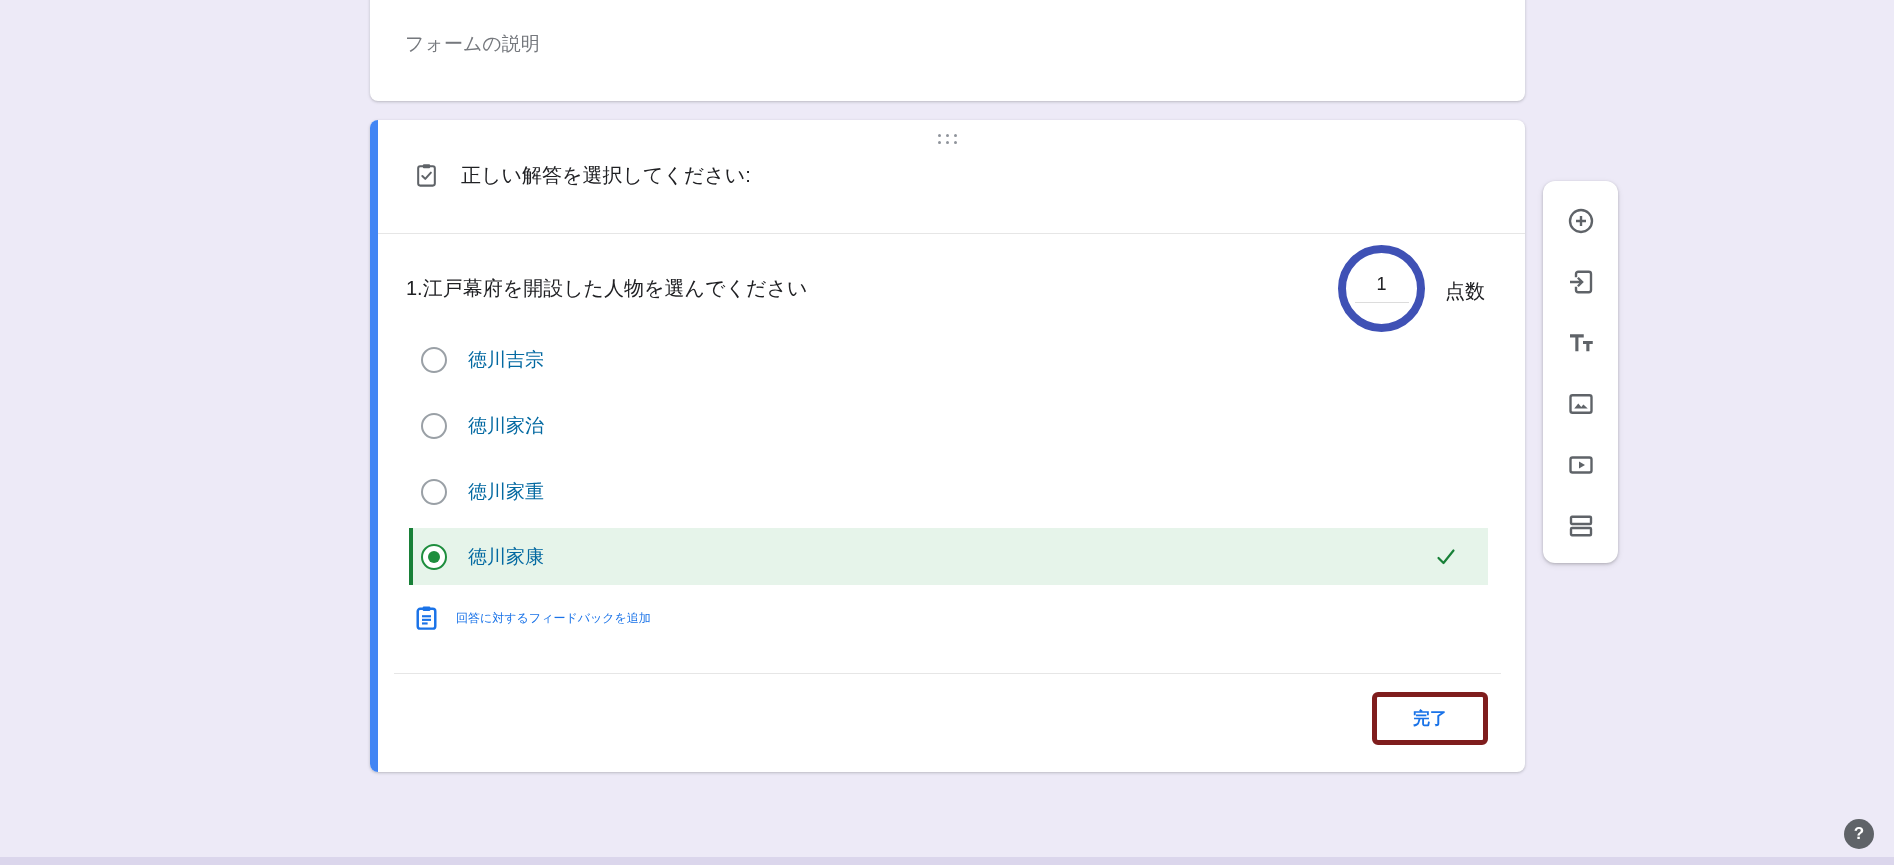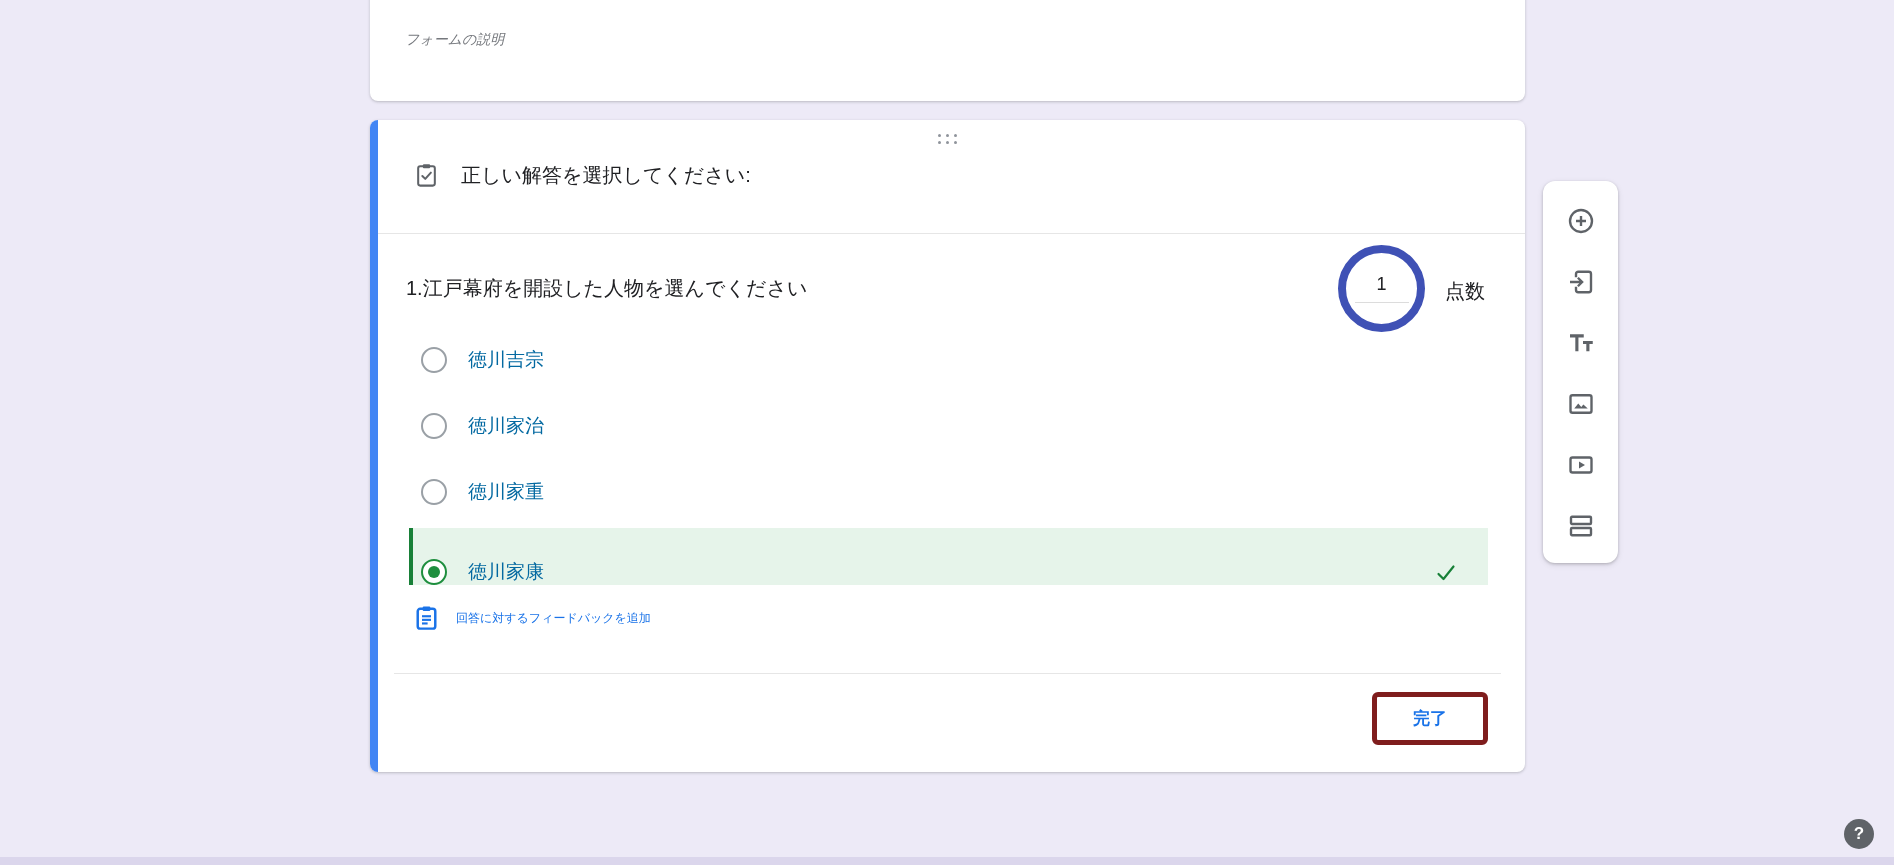--- a/index.html
+++ b/index.html
@@ -4,21 +4,21 @@
 <style>
   * { margin:0; padding:0; box-sizing:border-box; }
   html,body { background:#edeaf7; }
   body { font-family:"Liberation Sans","DejaVu Sans",sans-serif; color:#202124; }
   .stage { position:relative; width:1894px; height:865px; background:#edeaf7; overflow:hidden; }
 
   
   .card { position:absolute; background:#fff; border-radius:8px;
           box-shadow:0 1px 2px rgba(60,64,67,.18), 0 1px 3px 1px rgba(60,64,67,.08); }
   .desc-card { left:370px; top:-26px; width:1155px; height:127px; }
-  .desc-placeholder { position:absolute; left:35px; top:57px; font-size:14px; color:#75787d; cursor:text;font-style:italic; }
+  .desc-placeholder { position:absolute; left:35px; top:57px; font-size:19px; color:#75787d; cursor:text; }
 
   .q-card { left:370px; top:120px; width:1155px; height:652px; }
   .accent-bar { position:absolute; left:0; top:0; width:8px; height:100%;
                 background:#4285f4; border-radius:8px 0 0 8px; }
 
   
   .drag-handle { position:absolute; left:568px; top:14px; display:grid;
                  grid-template-columns:repeat(3,3px); grid-gap:4px 5px; cursor:grab; }
   .drag-handle i { width:3px; height:3px; border-radius:50%; background:#8f949b; }
 
@@ -42,21 +42,21 @@
   
   .opt-row { position:absolute; left:51px; display:flex; align-items:center; gap:21px; height:26px; }
   .radio { width:26px; height:26px; border:2px solid #9aa0a6; border-radius:50%;
            background:#fff; flex:0 0 auto; cursor:pointer; }
   .opt-label { font-size:19px; color:#0369a1; }
 
   .opt-row.r1 { top:227px; } .opt-row.r2 { top:293px; } .opt-row.r3 { top:359px; }
 
   .correct-row { position:absolute; left:39px; top:408px; width:1079px; height:57px;
                  background:#e6f4ea; border-left:4px solid #188038;
-                 display:flex; align-items:flex-end; }
+                 display:flex; align-items:center; }
   .radio.selected { margin-left:8px; border-color:#1e8e3e; position:relative; }
   .radio.selected::after { content:""; position:absolute; left:50%; top:50%; width:12px; height:12px;
                  margin:-6px 0 0 -6px; border-radius:50%; background:#1e8e3e; }
   .correct-row .opt-label { margin-left:21px; }
   .check-icon { margin-left:auto; margin-right:30px; flex:0 0 auto; display:flex; }
 
   
   .feedback-row { position:absolute; left:43px; top:485px; display:flex; align-items:center;
                   gap:16px; cursor:pointer; }
   .feedback-label { font-size:12px; color:#1a73e8; }

